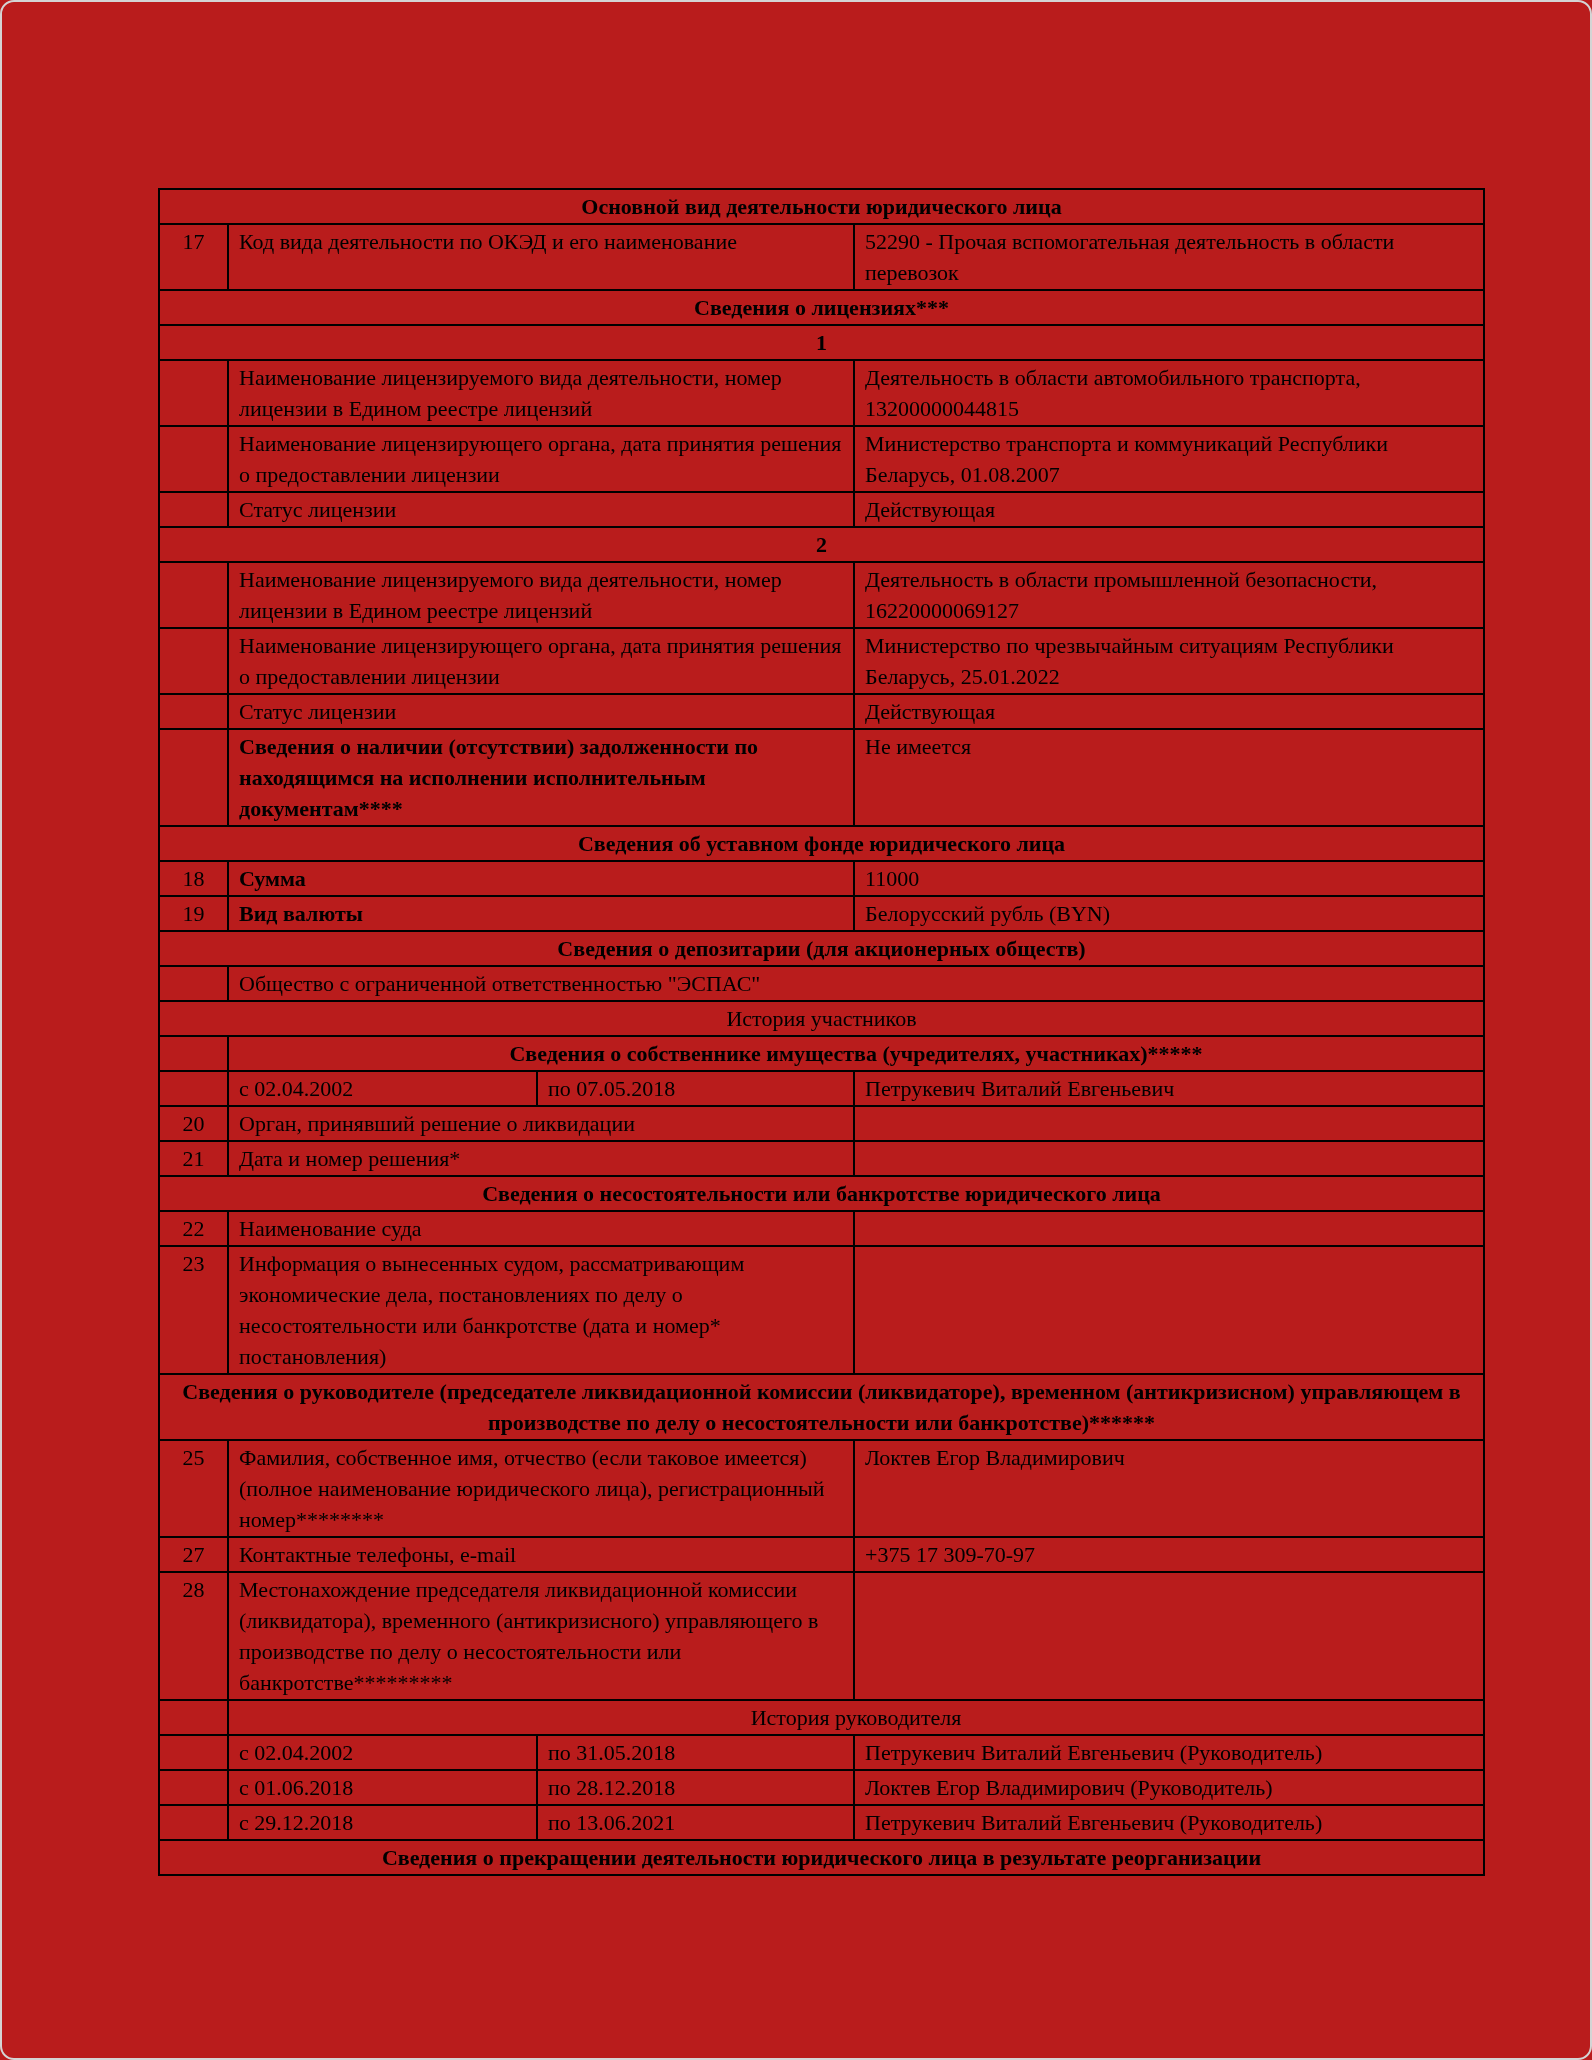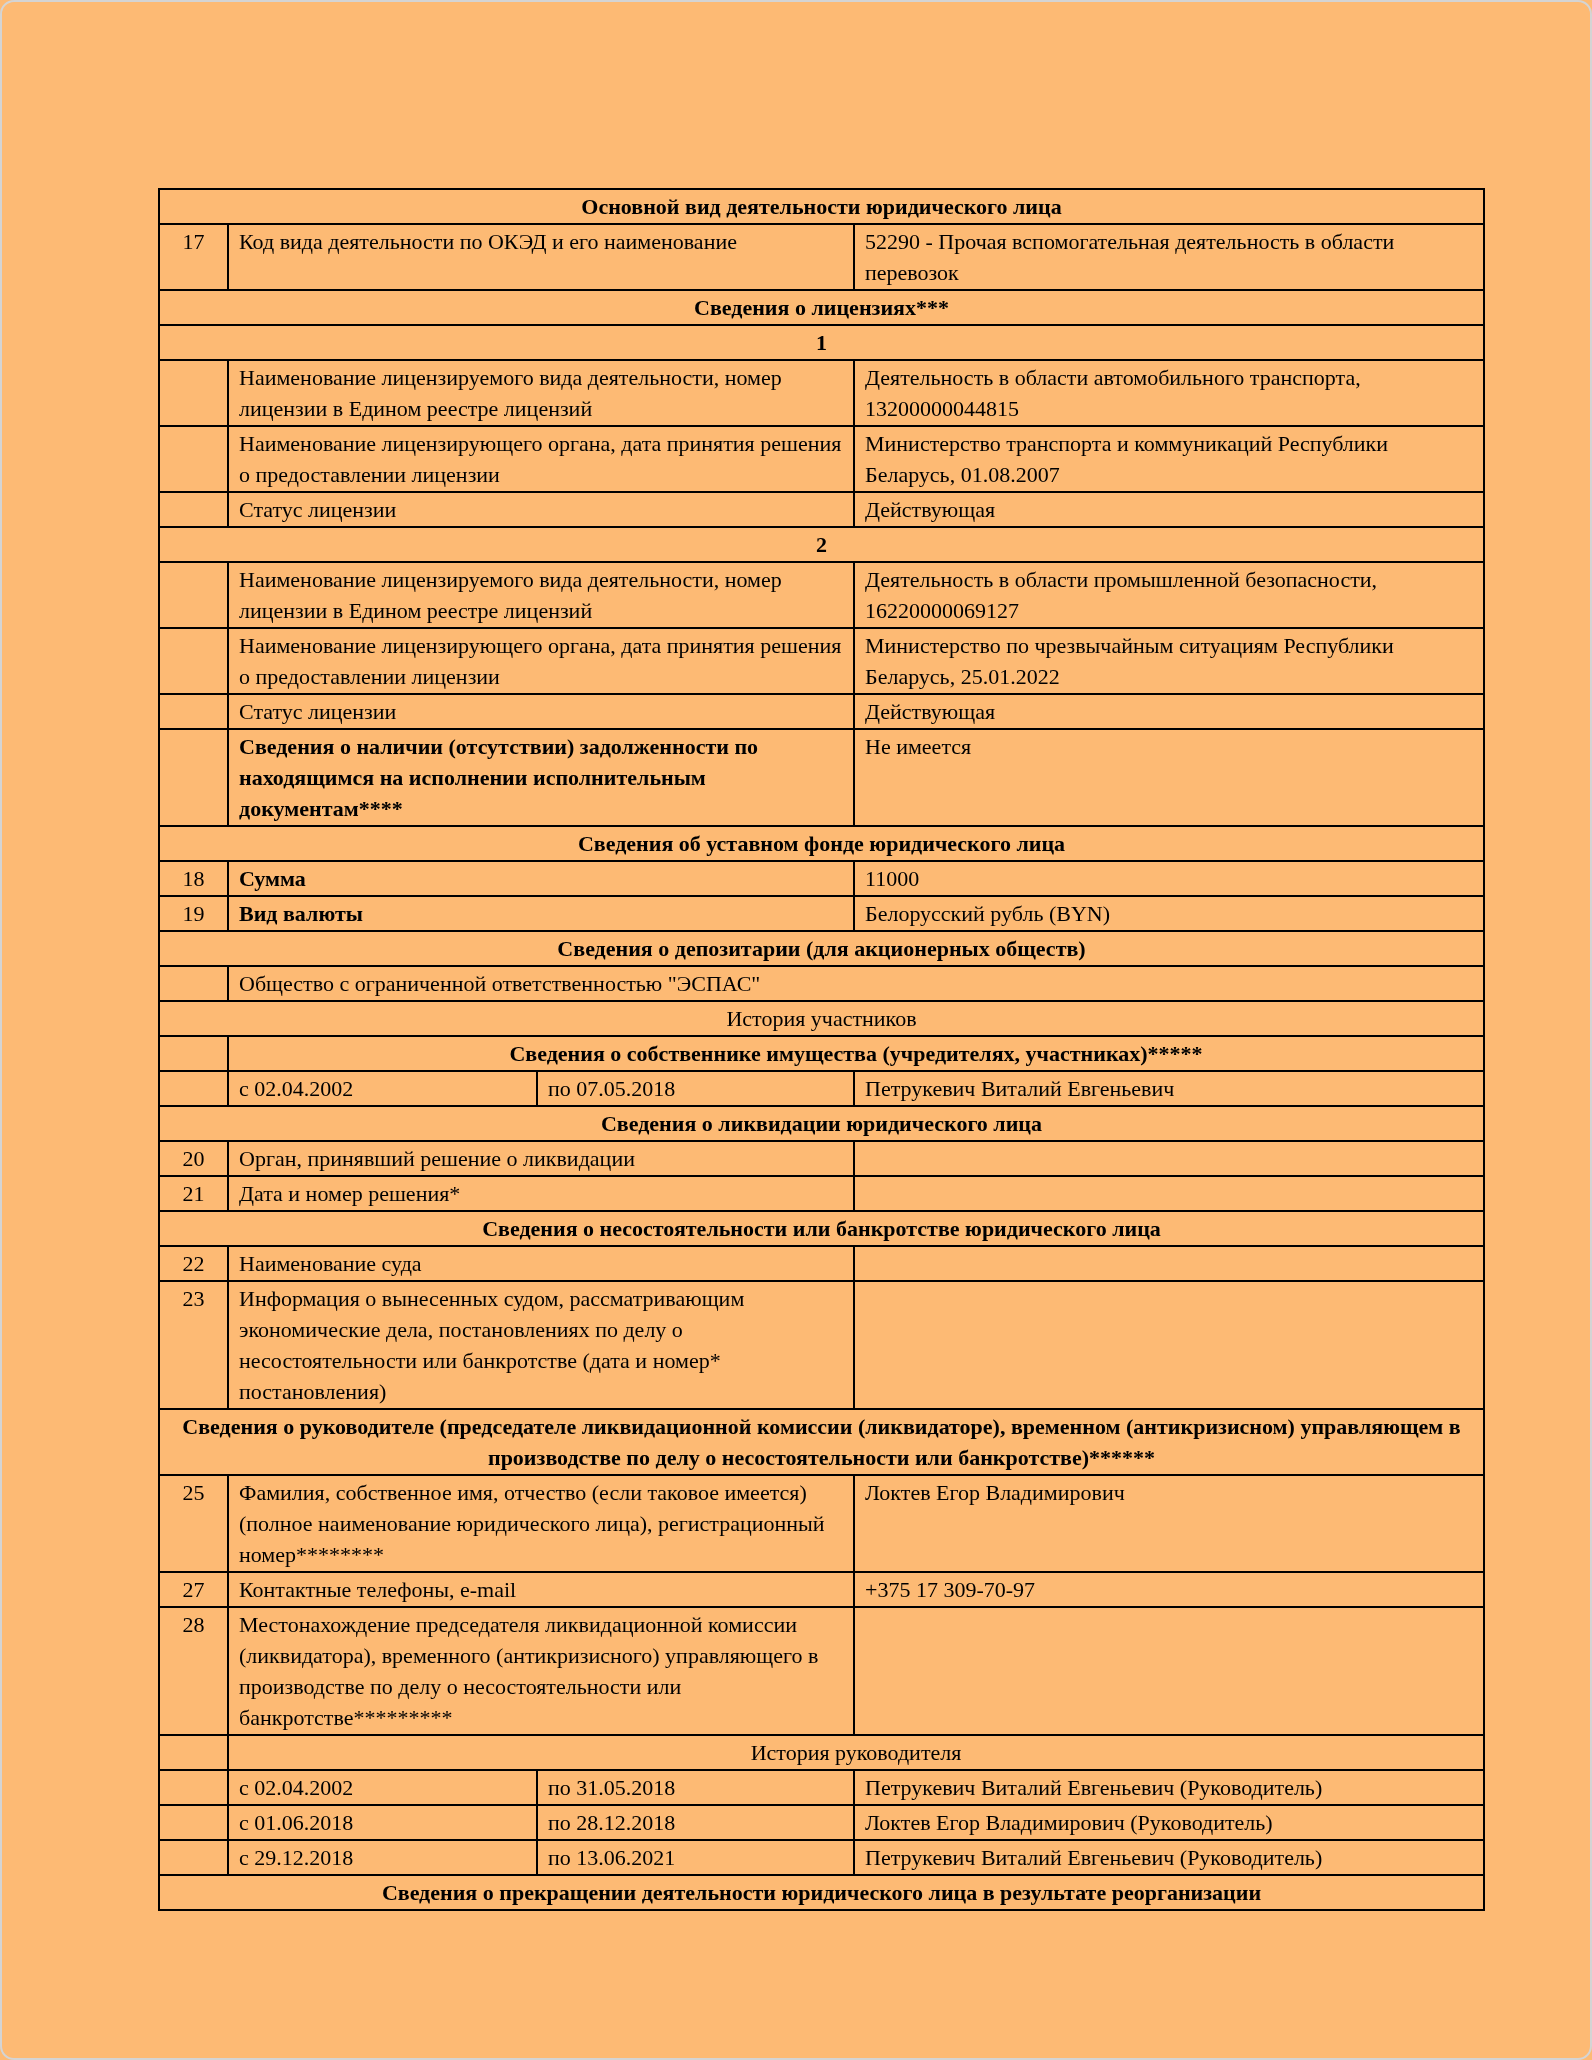--- a/index.html
+++ b/index.html
@@ -4,21 +4,21 @@
 <style>
   html, body {
     margin: 0;
     padding: 0;
     background: #ffffff;
   }
   .page {
     position: relative;
     width: 1592px;
     height: 2060px;
-    background: #fdba74;
+    background: #b91c1c;
     overflow: hidden;
     font-family: "Liberation Serif", "DejaVu Serif", serif;
     color: #000000;
   }
   .frame {
     position: absolute;
     inset: 0;
     border: 2px solid #d4d4d4;
     border-radius: 14px;
     pointer-events: none;
@@ -136,23 +136,20 @@
           <td class="empty"></td>
           <td class="c b" colspan="3">Сведения о собственнике имущества (учредителях, участниках)*****</td>
         </tr>
         <tr>
           <td class="empty"></td>
           <td>с 02.04.2002</td>
           <td>по 07.05.2018</td>
           <td>Петрукевич Виталий Евгеньевич</td>
         </tr>
         <tr>
-          <td class="c b" colspan="4">Сведения о ликвидации юридического лица</td>
-        </tr>
-        <tr>
           <td class="num">20</td>
           <td class="label" colspan="2">Орган, принявший решение о ликвидации</td>
           <td class="value"></td>
         </tr>
         <tr>
           <td class="num">21</td>
           <td class="label" colspan="2">Дата и номер решения*</td>
           <td class="value"></td>
         </tr>
         <tr>

